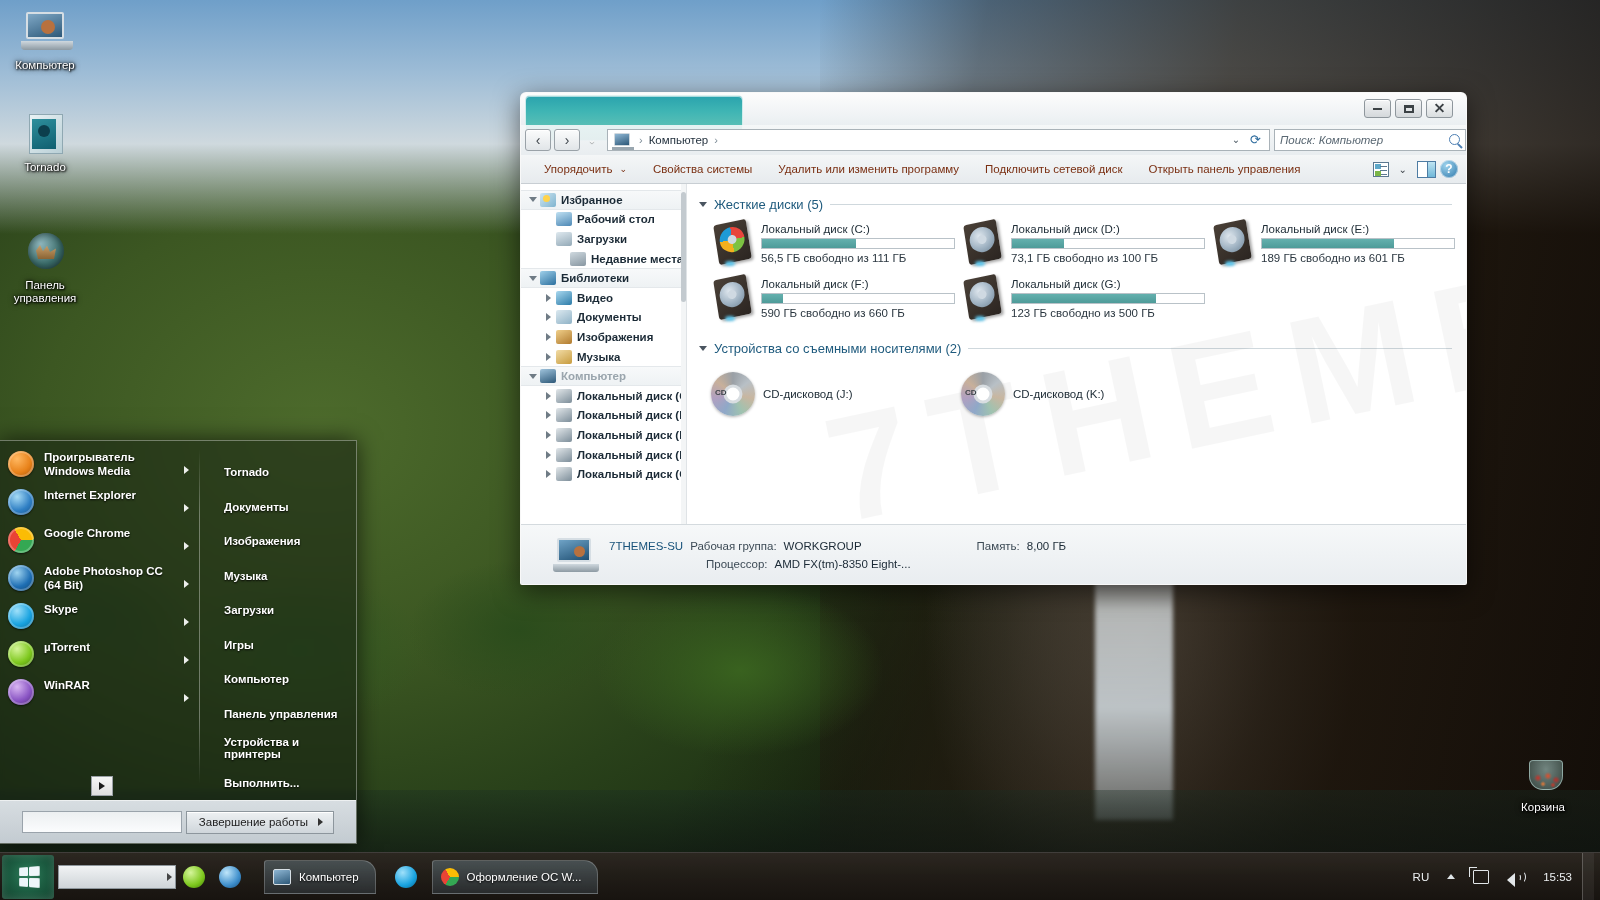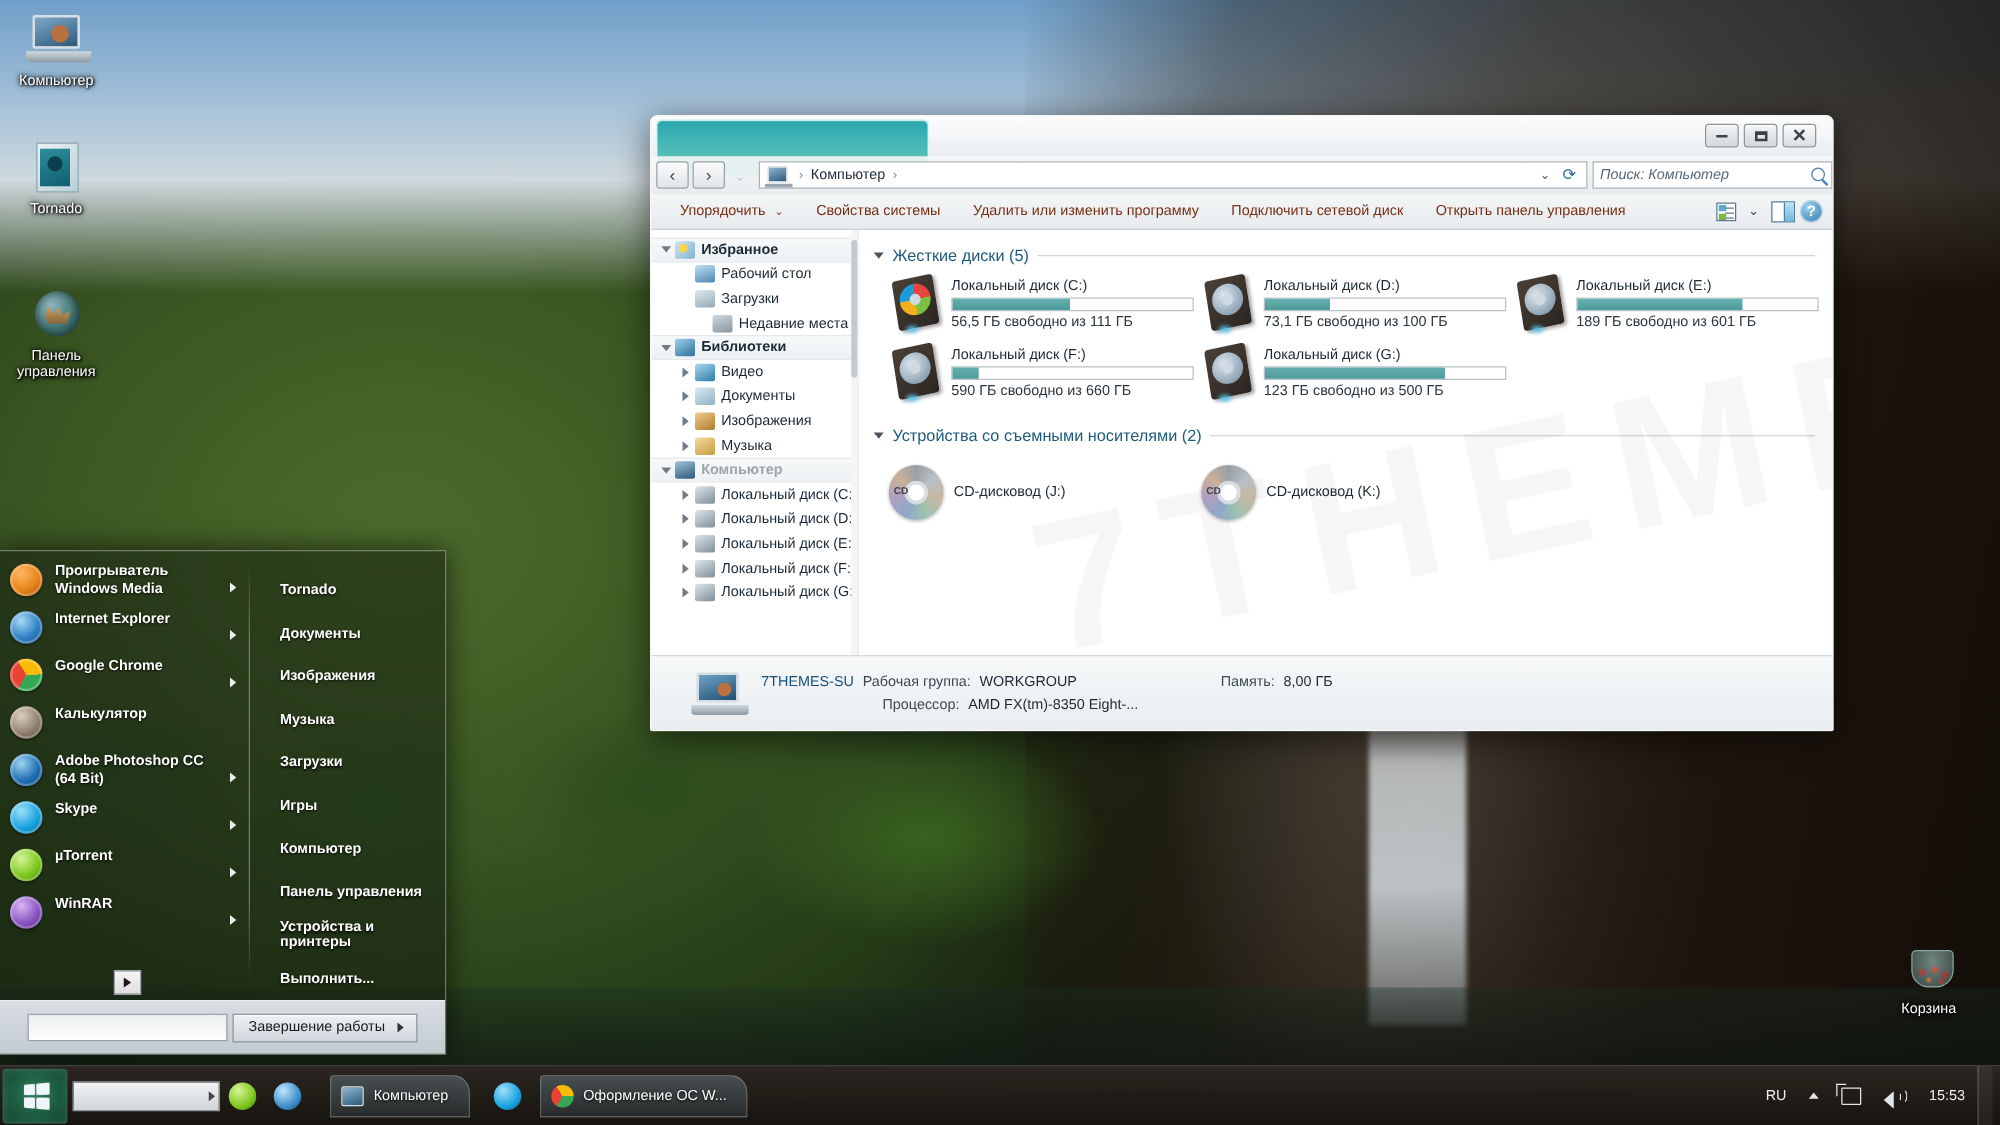--- a/index.html
+++ b/index.html
@@ -245,21 +245,21 @@
     box-shadow: inset 0 0 0 1px rgba(255,255,255,.5);}
 
   
   #wbody { flex:1; display:flex; min-height:0; }
   #navpane { width:166px; background:#fff; border-right:1px solid #dfe3e6; overflow:hidden;
     padding-top:6px; position:relative; }
   #navpane-scroll { position:absolute; right:0; top:0; bottom:0; width:5px; background:#f3f5f6; }
   #navpane-thumb { position:absolute; right:0; top:8px; width:5px; height:110px;
     background:#c3cacf; border-radius:3px; }
   .tv-row { height:19.6px; display:flex; align-items:center; font-size:11.5px; color:#1b2a36;
-    padding-left:6px; cursor:default; white-space:nowrap; }
+    padding-left:6px; cursor:default; white-space:nowrap;font-weight:bold; }
   .tv-row.head { font-weight:bold; }
   .tw { width:11px; flex:none; display:flex; align-items:center; justify-content:center; }
   .tw.open:after{ content:""; width:0;height:0;border-top:5px solid #6f7b85;
     border-left:4px solid transparent;border-right:4px solid transparent;}
   .tw.closed:after{ content:""; width:0;height:0;border-left:5px solid #6f7b85;
     border-top:4px solid transparent;border-bottom:4px solid transparent;}
   .tvi { width:16px;height:14px; margin:0 5px 0 2px; flex:none; border-radius:2px; }
   .tvi.fav { background:linear-gradient(135deg,#cfe6f2,#7fb4cf); position:relative;}
   .tvi.fav:after{content:"";position:absolute;left:3px;top:2px;width:7px;height:7px;
     background:#ffd34a;border-radius:50%;}
@@ -435,24 +435,20 @@
         <div class="sm-plabel">Internet Explorer</div>
         <span class="sm-arrow"></span>
       </div>
 
       <div class="sm-prog">
         <div class="sm-pico" style="background:conic-gradient(from 210deg,#ea4335 0 33%,#fbbc05 0 66%,#34a853 0 100%)"></div>
         <div class="sm-plabel">Google Chrome</div>
         <span class="sm-arrow"></span>
       </div>
 
-      <div class="sm-prog">
-        <div class="sm-pico" style="background:radial-gradient(circle at 35% 30%,#d9cec2,#8a7a6a 60%,#4a4038 100%)"></div>
-        <div class="sm-plabel">Калькулятор</div>
-      </div>
 
       <div class="sm-prog">
         <div class="sm-pico" style="background:radial-gradient(circle at 35% 30%,#9fd4f0,#1f6fb4 55%,#0c3f68 100%)"></div>
         <div class="sm-plabel">Adobe Photoshop CC (64 Bit)</div>
         <span class="sm-arrow"></span>
       </div>
 
       <div class="sm-prog">
         <div class="sm-pico" style="background:radial-gradient(circle at 35% 30%,#9fe0fa,#19a3e0 55%,#07648f 100%)"></div>
         <div class="sm-plabel">Skype</div>

